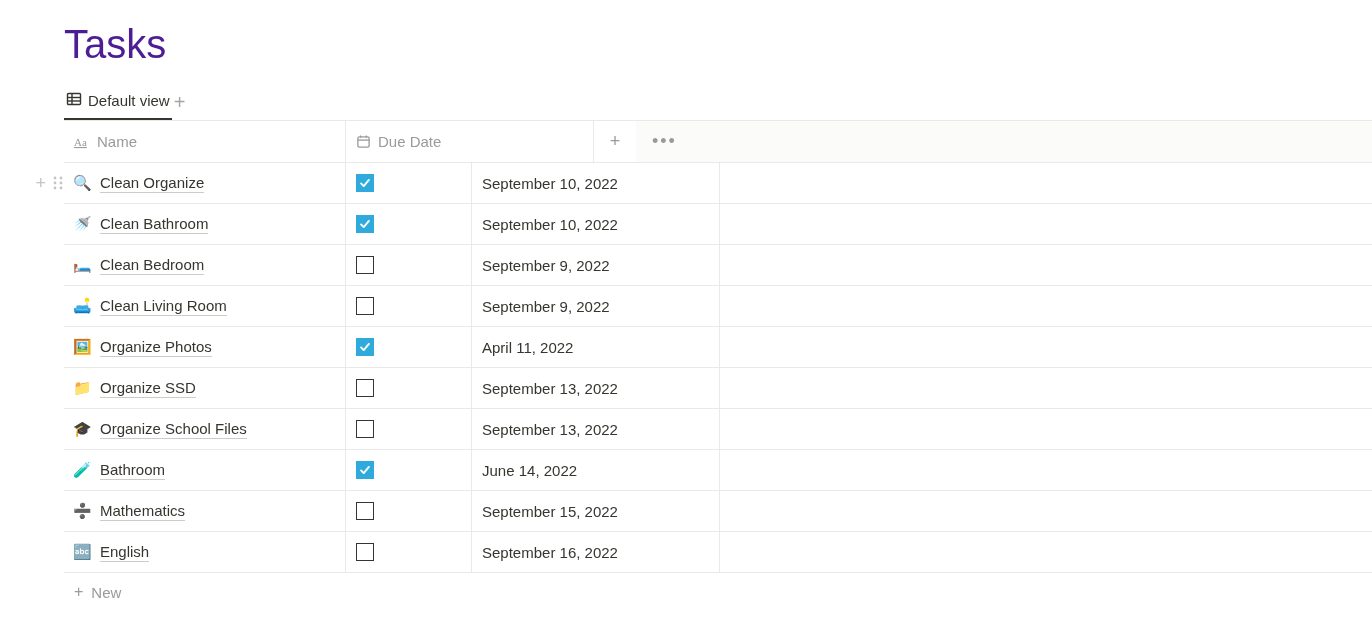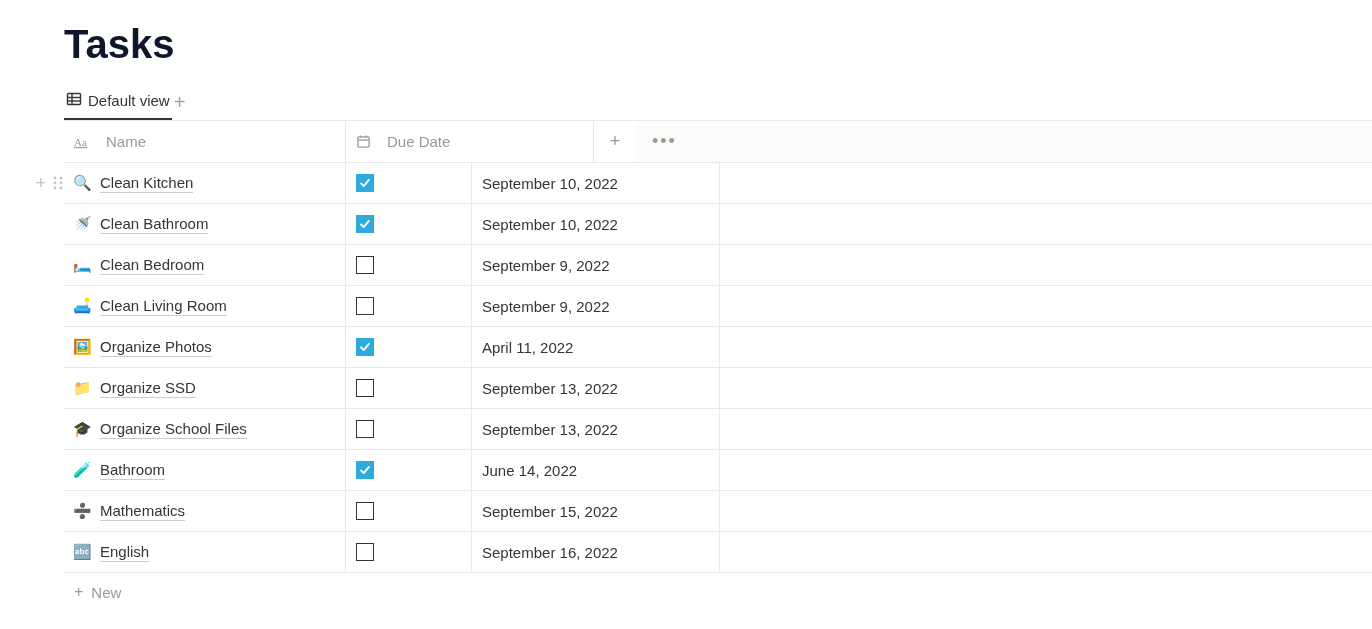--- a/index.html
+++ b/index.html
@@ -11,22 +11,22 @@
     width: 1372px;
     height: 629px;
     overflow: hidden;
   }
   .page {
     padding-left: 64px;
     padding-top: 22px;
   }
   .title {
     font-size: 40px;
-    font-weight: 700;
-    color: #0f172a;
+    font-weight: 400;
+    color: #4c1d95;
     margin-bottom: 18px;
   }
   .views {
     display: flex;
     align-items: center;
     gap: 2px;
     border-bottom: 1px solid #e9e9e7;
     padding-bottom: 0;
   }
   .view-tab {
@@ -57,21 +57,21 @@
     align-items: stretch;
   }
   .col-name { width: 282px; border-right: 1px solid #e9e9e7; }
   .col-done { width: 126px; border-right: 1px solid #e9e9e7; }
   .col-due  { width: 248px; border-right: 1px solid #e9e9e7; }
   .col-add  { width: 42px; }
   .col-rest { flex: 1; background: #fbfbfa; }
   .hcell {
     display: flex;
     align-items: center;
-    gap: 16px;
+    gap: 7px;
     padding: 0 10px;
     color: #9b9a97;
     font-size: 15px;
   }
   .hcell .hicon { display: inline-flex; color: #9b9a97; }
   .hcell-add { justify-content: center; color: #9b9a97; font-size: 18px; cursor: pointer; }
   .hcell-more { justify-content: flex-start; color: #9b9a97; font-size: 18px; cursor: pointer; padding-left: 16px; letter-spacing: 2px;}
   .row {
     display: flex;
     border-bottom: 1px solid #e9e9e7;
@@ -191,21 +191,21 @@
                 <circle cx="9" cy="3" r="1.4" fill="#c4c4c2"></circle>
         <circle cx="3" cy="8" r="1.4" fill="#c4c4c2"></circle>
                 <circle cx="9" cy="8" r="1.4" fill="#c4c4c2"></circle>
         <circle cx="3" cy="13" r="1.4" fill="#c4c4c2"></circle>
                 <circle cx="9" cy="13" r="1.4" fill="#c4c4c2"></circle>
       </svg>
     </span>
           </div>
           <div class="cell cell-name col-name">
             <span class="emoji">🔍</span>
-            <span class="task-name">Clean Kitchen</span>
+            <span class="task-name">Clean Organize</span>
           </div>
           <div class="cell col-done">
             <span class="checkbox checked">
               <svg width="14" height="14" viewBox="0 0 16 16">
                 <path d="M3.5 8.5 L6.5 11.5 L12.5 4.5" stroke="#fff" stroke-width="2.2" fill="none" stroke-linecap="round" stroke-linejoin="round"></path>
               </svg>
             </span>
           </div>
           <div class="cell col-due">September 10, 2022</div>
           <div class="cell col-add"></div>

